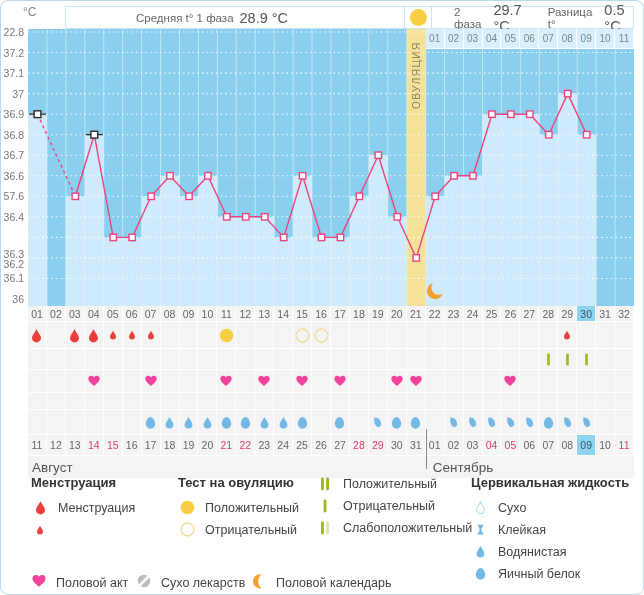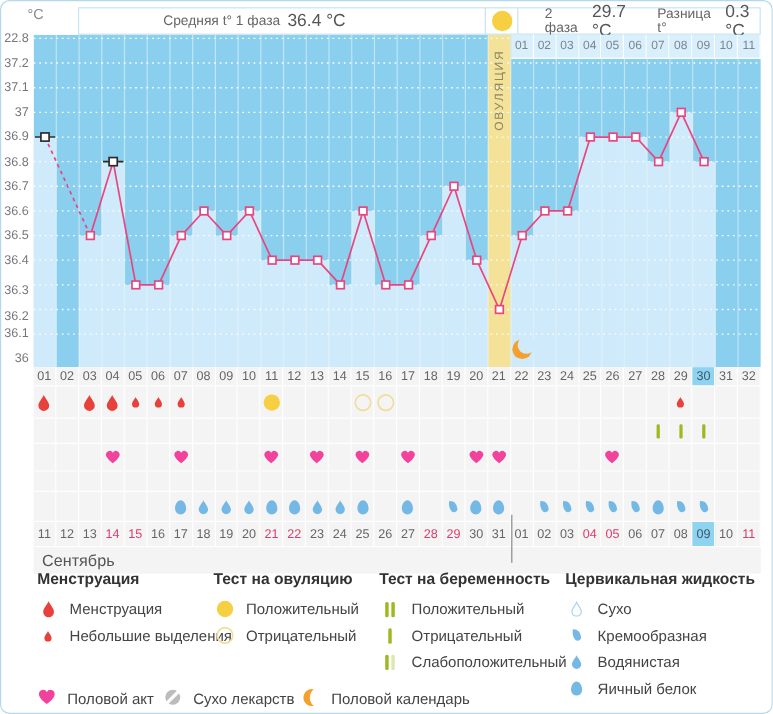--- a/index.html
+++ b/index.html
@@ -40,44 +40,44 @@
 </style>
 </head>
 <body>
 
 <div id="app">
 
   <div class="hdr-unit">°C</div>
 
   <div class="hdr-box" id="hdr-box1">
     <span>Средняя t° 1 фаза</span>
-    <span class="hdr-val">36.4 °C</span>
+    <span class="hdr-val">28.9 °C</span>
   </div>
   <div class="hdr-box" id="hdr-ovcell">
     <span class="ovdot"></span>
   </div>
   <div class="hdr-box" id="hdr-box2">
     <span>2 фаза</span>
     <span class="hdr-val">29.7 °C</span>
     <span class="hdr-lbl2">Разница t°</span>
-    <span class="hdr-val">0.3 °C</span>
+    <span class="hdr-val">0.5 °C</span>
   </div>
 
   <div id="yaxis">
       <span class="tick" style="top: -3px;">22.8</span>
       <span class="tick" style="top: 17.5385px;">37.2</span>
       <span class="tick" style="top: 38.0769px;">37.1</span>
       <span class="tick" style="top: 58.6154px;">37</span>
       <span class="tick" style="top: 79.1538px;">36.9</span>
       <span class="tick" style="top: 99.6923px;">36.8</span>
       <span class="tick" style="top: 120.231px;">36.7</span>
       <span class="tick" style="top: 140.769px;">36.6</span>
-      <span class="tick" style="top: 161.308px;">36.5</span>
+      <span class="tick" style="top: 161.308px;">57.6</span>
       <span class="tick" style="top: 181.846px;">36.4</span>
-      <span class="tick" style="top: 207px;">36.3</span>
+      <span class="tick" style="top: 219px;">36.3</span>
       <span class="tick" style="top: 229px;">36.2</span>
       <span class="tick" style="top: 243.462px;">36.1</span>
       <span class="tick" style="top: 264px;">36</span>
     </div>
   <div id="chart-wrap"><svg width="606" height="277" viewBox="0 0 606 277">
         <rect x="0" y="0" width="606" height="277" fill="#8bcfee"></rect>
         <rect x="0" y="85.2" width="18.9375" height="191.8" fill="#cfeafa"></rect>
         <rect x="37.875" y="167.3" width="18.9375" height="109.7" fill="#cfeafa"></rect>
         <rect x="56.8125" y="105.7" width="18.9375" height="171.3" fill="#cfeafa"></rect>
         <rect x="75.75" y="208.4" width="18.9375" height="68.6" fill="#cfeafa"></rect>
@@ -638,20 +638,21 @@
         <div class="gcell red" style="width: 18.9375px;">04</div>
         <div class="gcell red" style="width: 18.9375px;">05</div>
         <div class="gcell" style="width: 18.9375px;">06</div>
         <div class="gcell" style="width: 18.9375px;">07</div>
         <div class="gcell" style="width: 18.9375px;">08</div>
         <div class="gcell today" style="width: 18.9375px;">09</div>
         <div class="gcell" style="width: 18.9375px;">10</div>
         <div class="gcell red" style="width: 18.9375px;">11</div>
       </div>
       <div id="month-row">
+        <div class="month-span" style="width: 397.688px; padding-left: 4px;">Август</div>
         <div class="month-span" style="width: 208.312px; padding-left: 7px;">Сентябрь</div>
       </div>
     </div>
   <div id="month-divider" style="left: 424.688px; top: 428px; height: 40px;"></div>
 
   <div id="legend">
       <div class="leg-col" style="left: 30px; top: 474px;">
         <h3>Менструация</h3>
         <div class="leg-item">
           <span class="ic">
@@ -660,21 +661,20 @@
             </svg>
           </span>
           <span>Менструация</span>
         </div>
         <div class="leg-item">
           <span class="ic">
             <svg width="10" height="10" viewBox="0 0 20 20">
               <path d="M10 1.5 C9 4.2 4 9.6 4 13.2 a6 6 0 0 0 12 0 C16 9.6 11 4.2 10 1.5 Z" fill="#e8403a"></path>
             </svg>
           </span>
-          <span>Небольшие выделения</span>
         </div>
       </div>
       <div class="leg-col" style="left: 177px; top: 474px;">
         <h3>Тест на овуляцию</h3>
         <div class="leg-item">
           <span class="ic">
             <svg width="17" height="17" viewBox="0 0 20 20">
               <circle cx="10" cy="10" r="8" fill="#f6cf43"></circle>
             </svg>
           </span>
@@ -683,21 +683,20 @@
         <div class="leg-item">
           <span class="ic">
             <svg width="17" height="17" viewBox="0 0 20 20">
               <circle cx="10" cy="10" r="7.6" fill="none" stroke="#f0dd9c" stroke-width="1.6"></circle>
             </svg>
           </span>
           <span>Отрицательный</span>
         </div>
       </div>
       <div class="leg-col" style="left: 315px; top: 474px;">
-        <h3>Тест на беременность</h3>
         <div class="leg-item">
           <span class="ic">
             <svg width="16" height="16" viewBox="0 0 20 20">
               <rect x="5" y="2" width="3.6" height="16" rx="1.6" fill="#9cb91f"></rect>
               <rect x="11.4" y="2" width="3.6" height="16" rx="1.6" fill="#9cb91f"></rect>
             </svg>
           </span>
           <span>Положительный</span>
         </div>
         <div class="leg-item">
@@ -724,24 +723,24 @@
           <span class="ic">
             <svg width="13" height="13" viewBox="0 0 20 20">
               <path d="M10 1.5 C9 4.2 4 9.6 4 13.2 a6 6 0 0 0 12 0 C16 9.6 11 4.2 10 1.5 Z" fill="none" stroke="#a9d6f0" stroke-width="1.6"></path>
             </svg>
           </span>
           <span>Сухо</span>
         </div>
         <div class="leg-item">
           <span class="ic">
             <svg width="13" height="13" viewBox="0 0 20 20">
-              <path d="M5.2 2.2 C11.5 1.6 15.9 6.5 15.6 14 A5 5 0 0 1 8.8 16.2 C5.3 12.8 4.2 7.5 5.2 2.2 Z" fill="#74b9e6"></path>
-            </svg>
-          </span>
-          <span>Кремообразная</span>
+              <path d="M5 2.5 H15 L11.6 8 V12 L15 17.5 H5 L8.4 12 V8 Z" fill="#74b9e6"></path>
+            </svg>
+          </span>
+          <span>Клейкая</span>
         </div>
         <div class="leg-item">
           <span class="ic">
             <svg width="13" height="13" viewBox="0 0 20 20">
               <path d="M10 1.5 C9 4.2 4 9.6 4 13.2 a6 6 0 0 0 12 0 C16 9.6 11 4.2 10 1.5 Z" fill="#74b9e6"></path>
             </svg>
           </span>
           <span>Водянистая</span>
         </div>
         <div class="leg-item">

